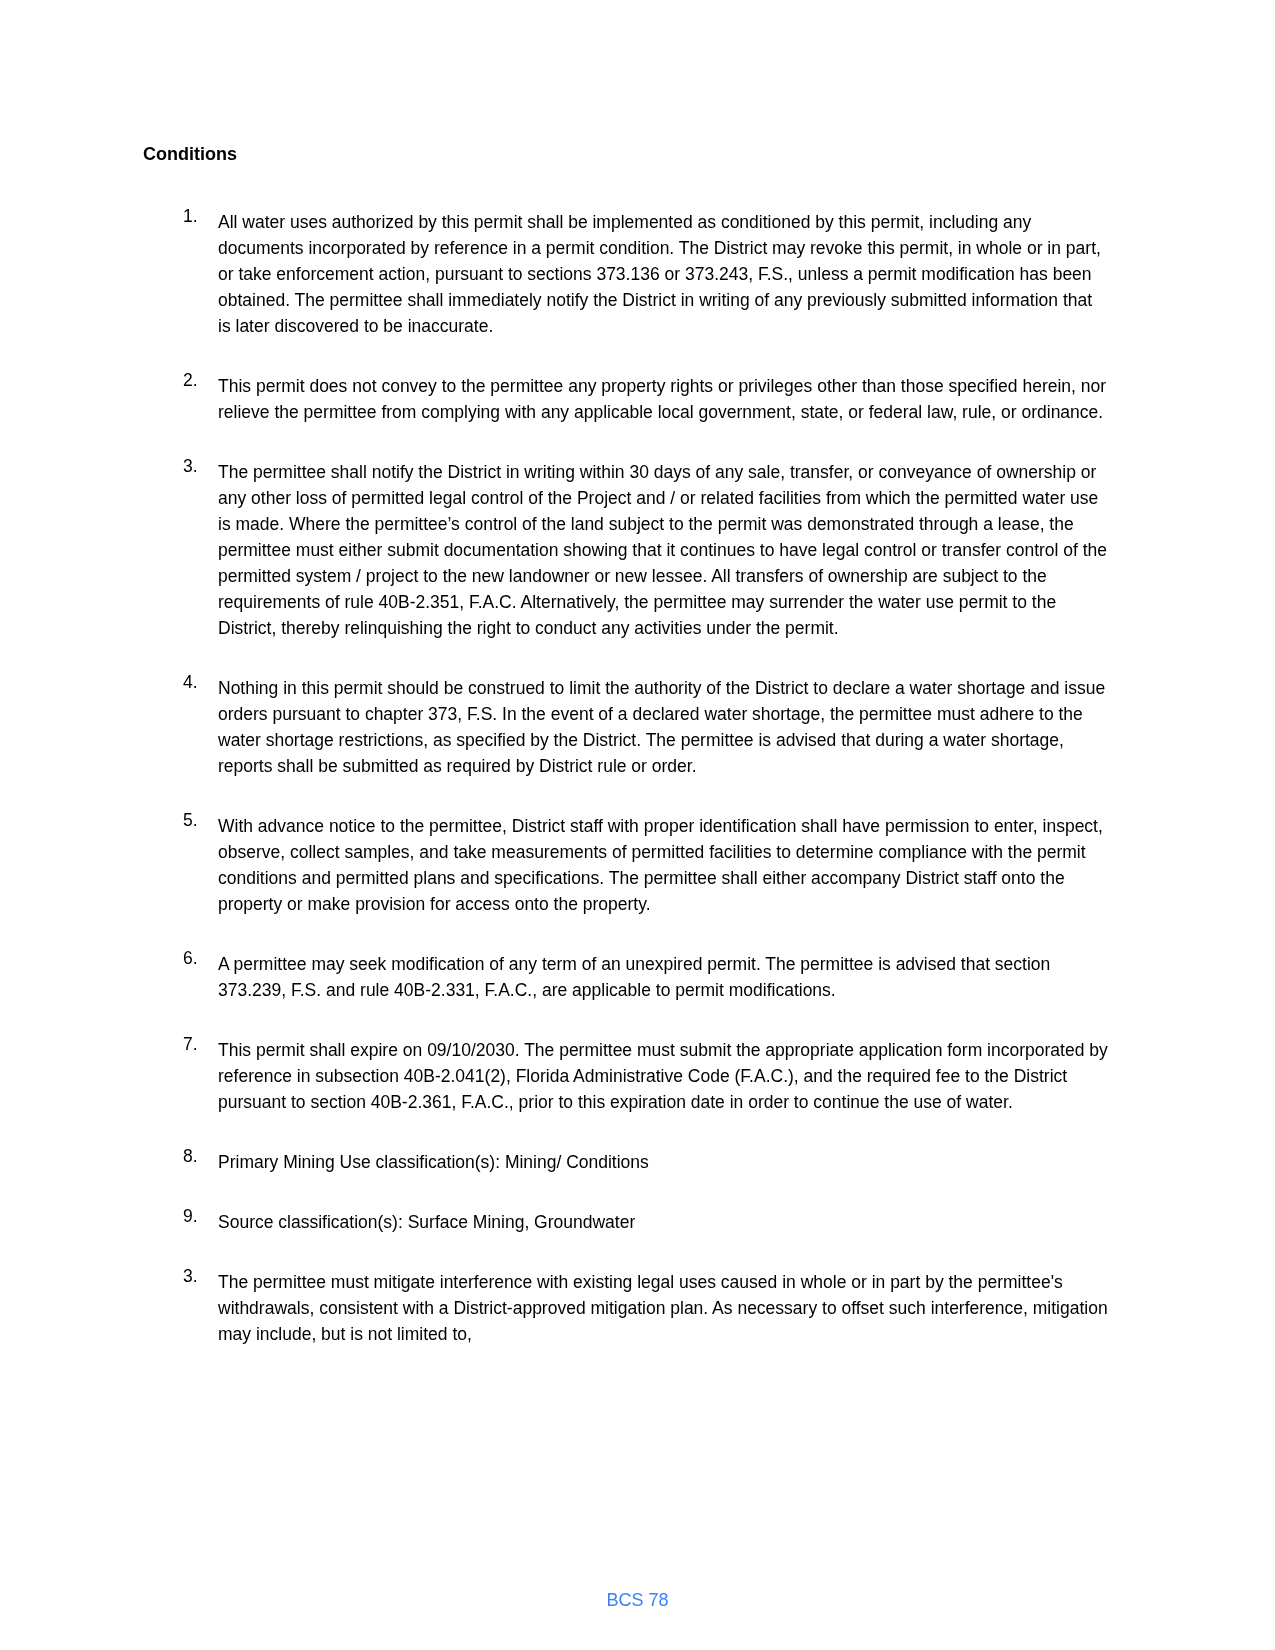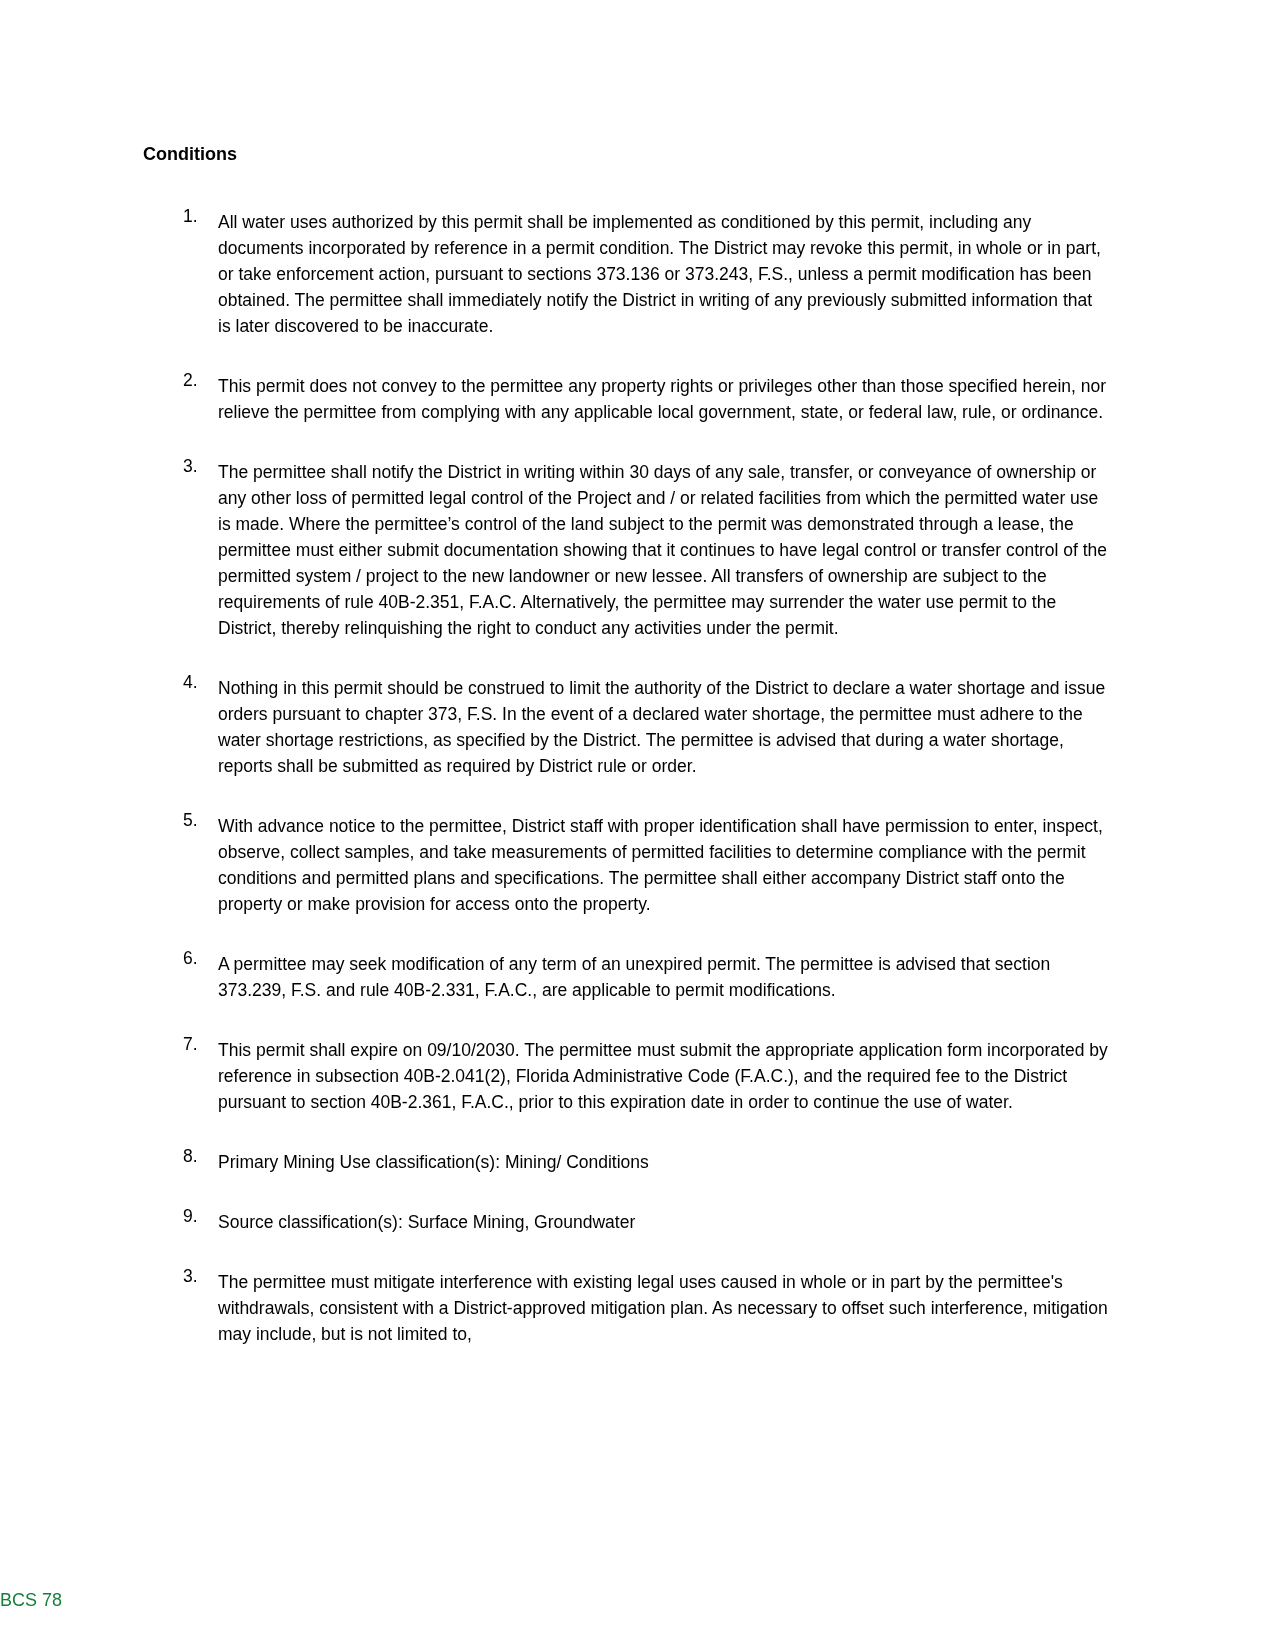--- a/index.html
+++ b/index.html
@@ -55,23 +55,24 @@
     margin-top: 6px;
   }
   .cbody strong {
     font-weight: normal;
   }
   .footer {
     position: absolute;
     top: 1588px;
     left: 0;
     width: 1275px;
+    text-align: center;
     font-size: 18px;
     line-height: 24px;
-    color: #15803d;
+    color: #3b82f6;
   }
 </style>
 </head>
 <body>
 
 <div class="page">
   <div class="content">
     <h1 class="heading">Conditions</h1>
     <ol class="conditions" id="conditions-list">
         <li class="condition">

